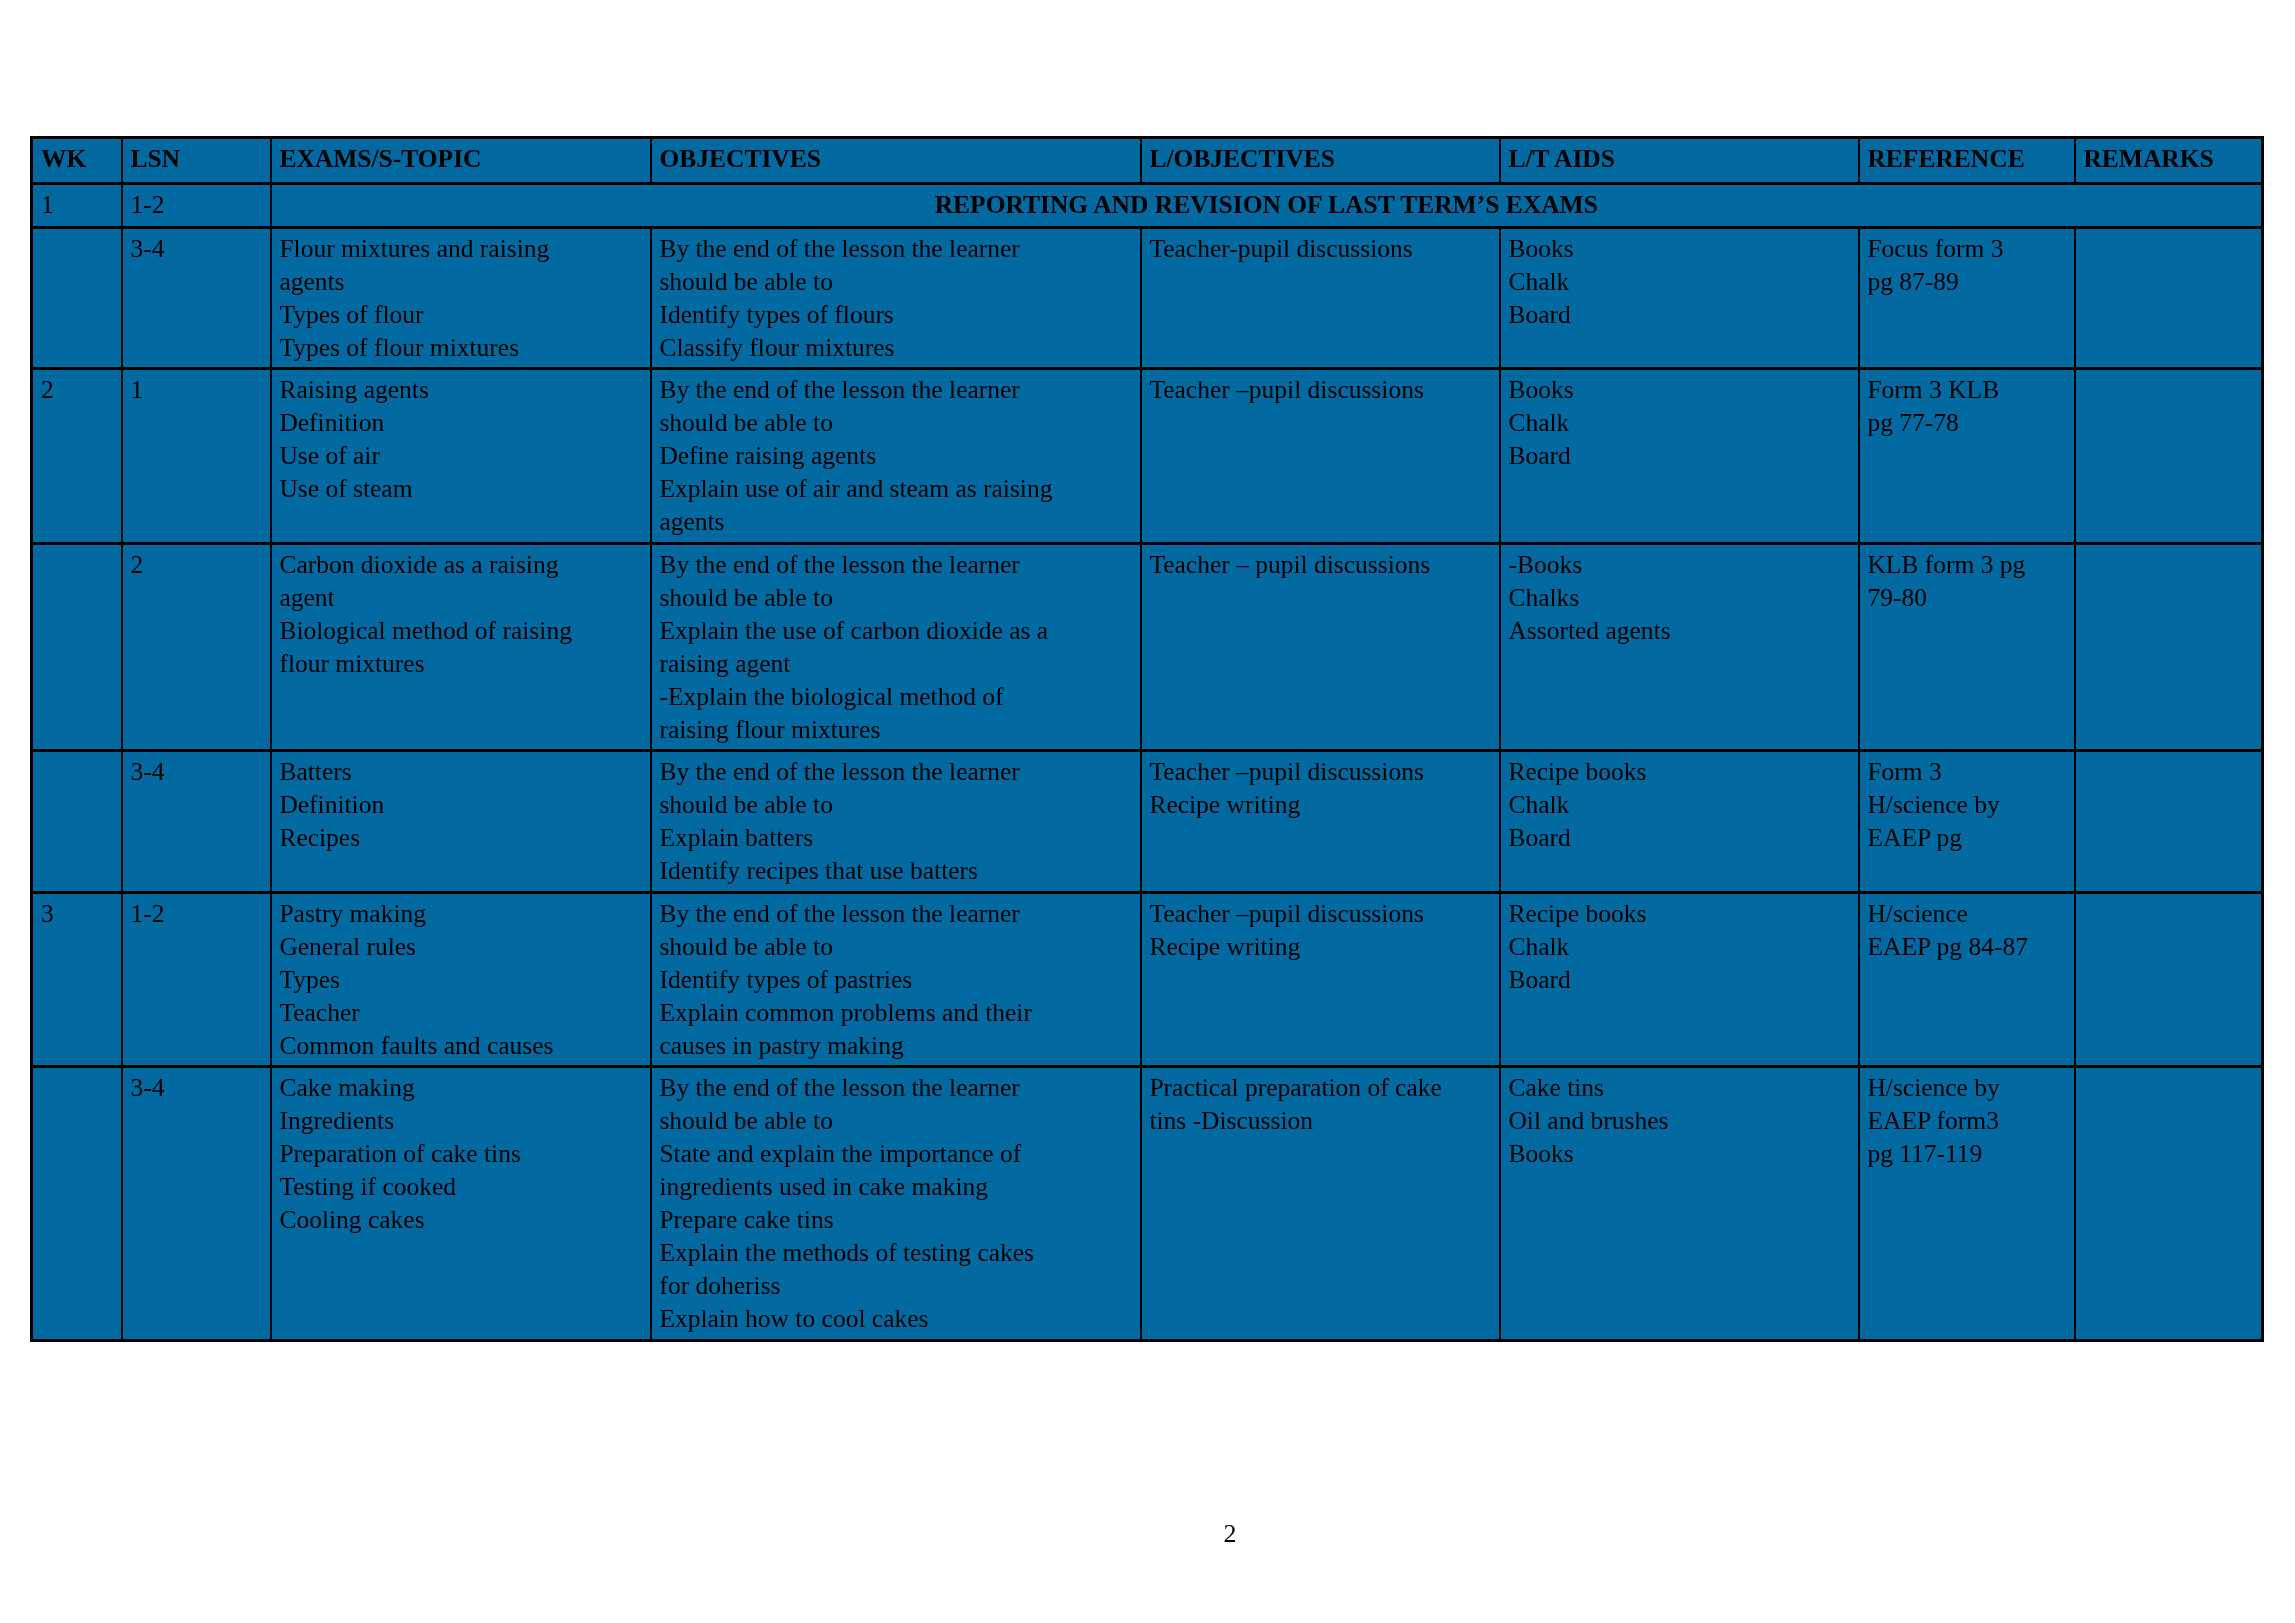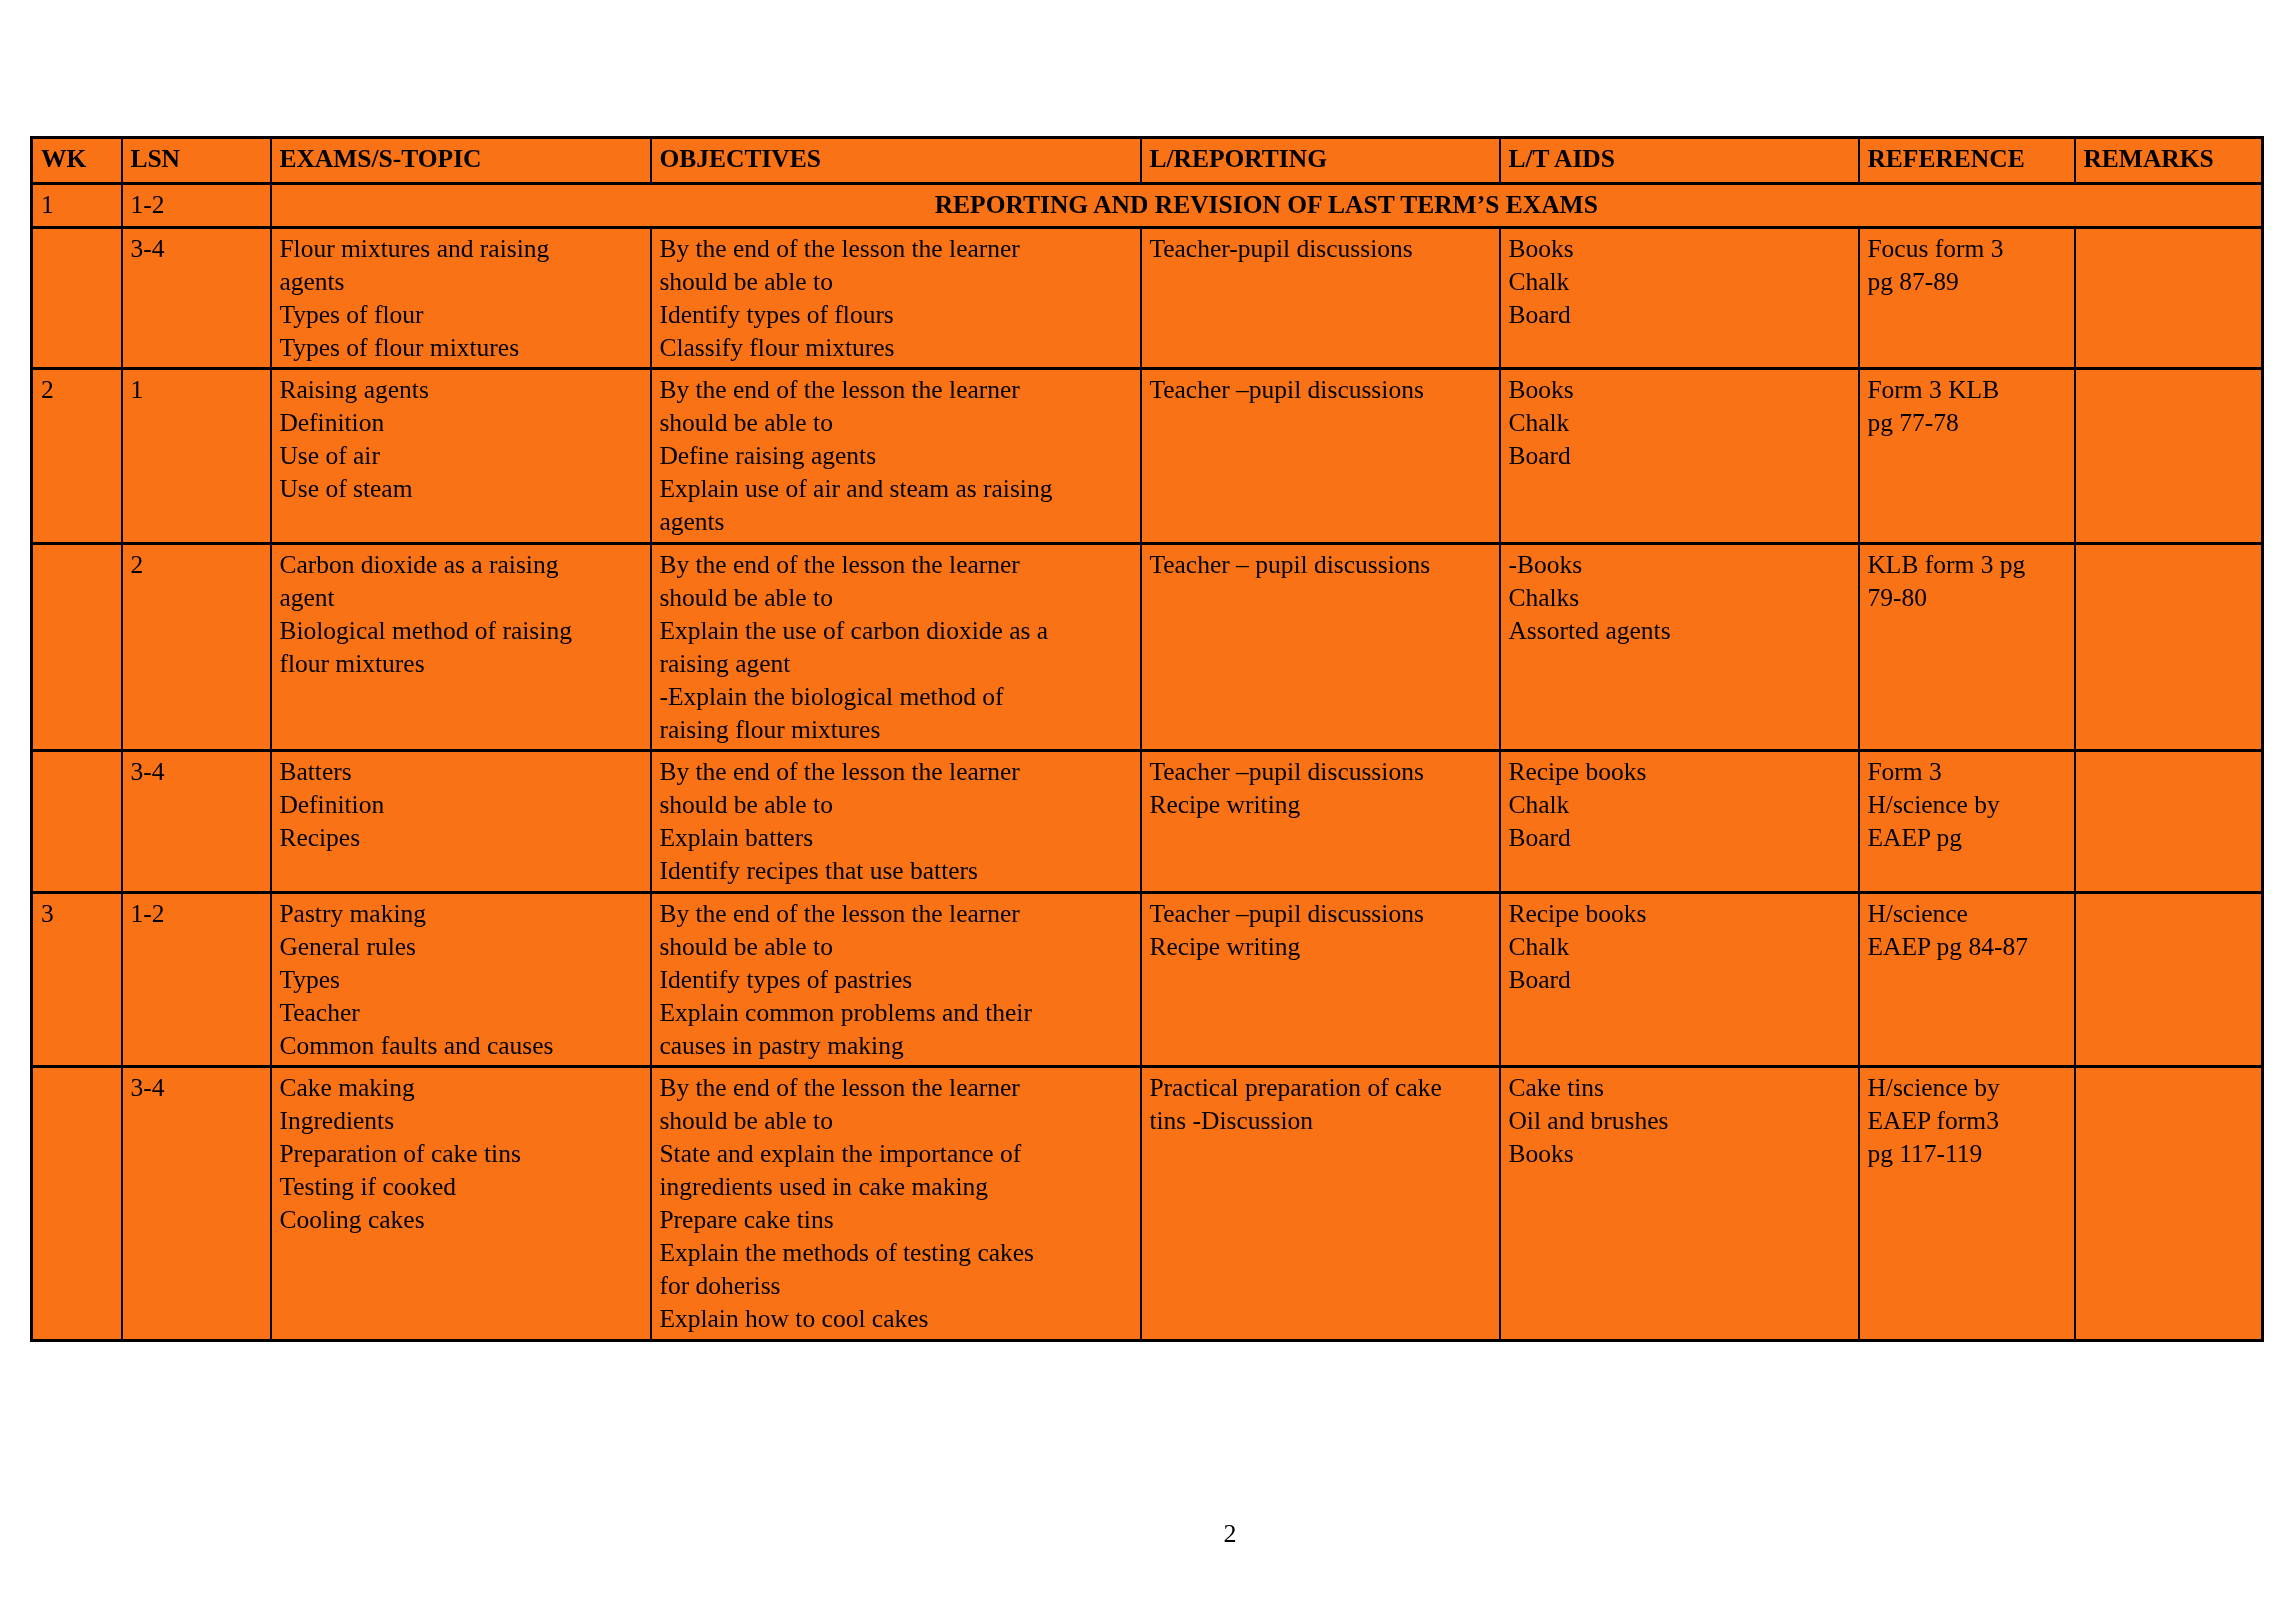--- a/index.html
+++ b/index.html
@@ -15,21 +15,21 @@
     color: #000000;
     overflow: hidden;
   }
   .scheme-table {
     position: absolute;
     left: 30px;
     top: 136px;
     width: 2231px;
     border-collapse: collapse;
     table-layout: fixed;
-    background: #f97316;
+    background: #0369a1;
     border: 3.9px solid #000000;
     padding-left: 37px;
   }
   .scheme-table th,
   .scheme-table td {
     border-left: 2px solid #000000;
     border-right: 2px solid #000000;
     border-top: 3.3px solid #000000;
     border-bottom: 3.3px solid #000000;
     vertical-align: top;
@@ -78,21 +78,21 @@
     <col style="width:359px">
     <col style="width:216px">
     <col style="width:188px">
   </colgroup>
   <thead>
     <tr>
       <th>WK</th>
       <th>LSN</th>
       <th>EXAMS/S-TOPIC</th>
       <th>OBJECTIVES</th>
-      <th>L/REPORTING</th>
+      <th>L/OBJECTIVES</th>
       <th>L/T AIDS</th>
       <th>REFERENCE</th>
       <th>REMARKS</th>
     </tr>
   </thead>
   <tbody>
     <tr class="revision-row">
       <td>1</td>
       <td>1-2</td>
       <td class="revision-title" colspan="6">REPORTING AND REVISION OF LAST TERM’S EXAMS</td>

